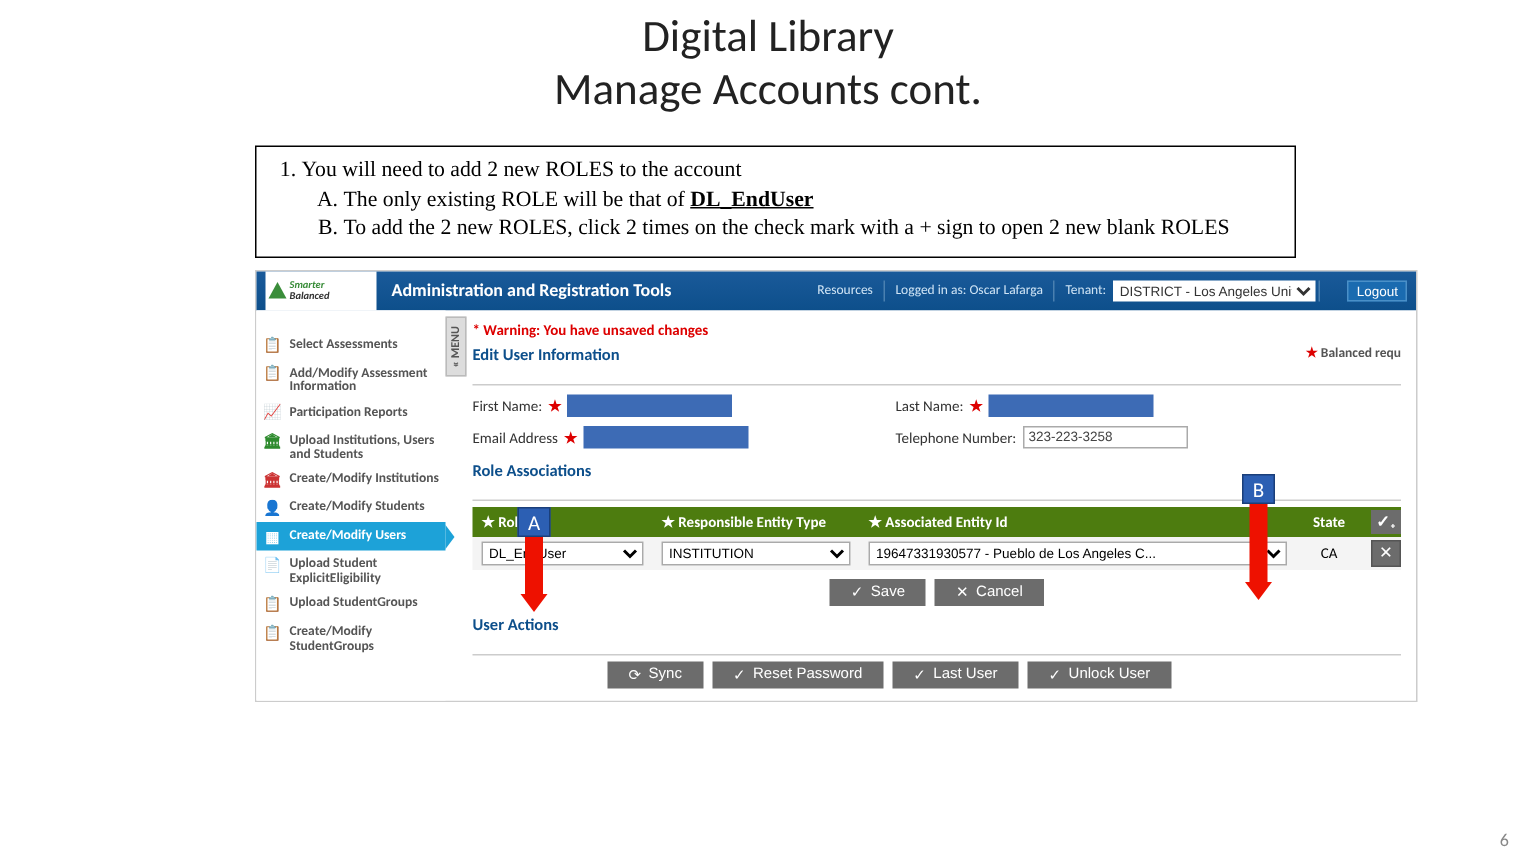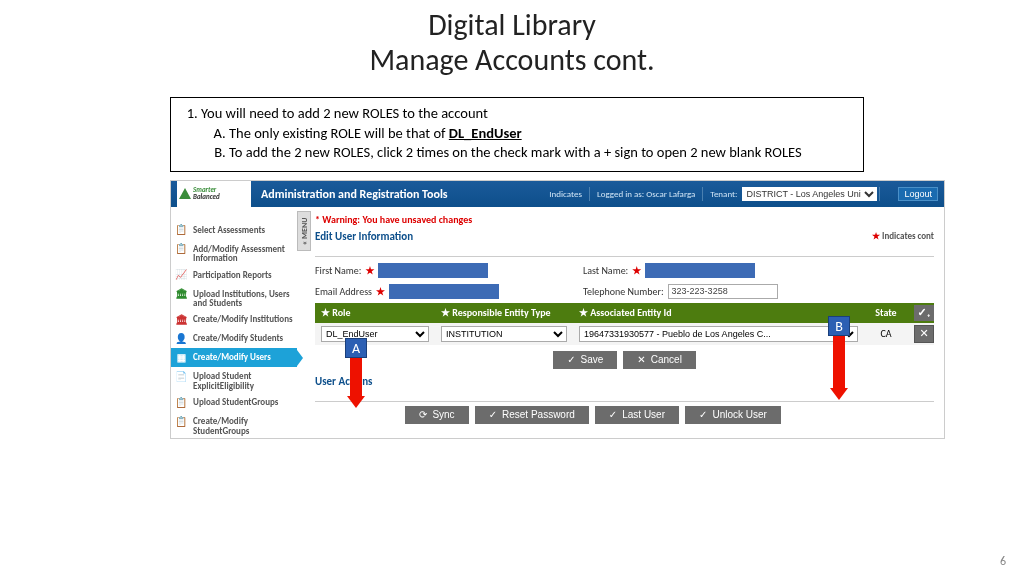--- a/index.html
+++ b/index.html
@@ -1,19 +1,19 @@
 <!DOCTYPE html>
 <html><head>
 <meta charset="utf-8">
 <style>
   * { box-sizing: border-box; margin: 0; padding: 0; }
   body { font-family: Calibri, Arial, sans-serif; background: #fff; width:1024px; height:576px; position:relative; color:#000; }
   .slide-title { text-align:center; font-size:30px; font-weight:500; color:#222; line-height:1.15; padding-top:8px;}
   .instructions { border:1px solid #000; margin:20px 160px 8px 170px; padding:6px 10px 8px 10px; font-size:14.5px; line-height:1.35;}
-  .instructions ol { padding-left:20px;}
+  .instructions ol { padding-left:20px;font-family:Liberation Serif, serif;}
   .instructions ol ol { list-style-type: upper-alpha; padding-left:28px; }
   .underb { text-decoration: underline; font-weight:bold;}
   .app { width:775px; margin-left:170px; border:1px solid #ccc; position:relative;}
   .header { background:#0d4f8b; background:linear-gradient(#1a5a9a,#0d4f8b); color:#fff; display:flex; align-items:center; height:26px; font-size:10px; padding:0 6px;}
   .logo-block { background:#fff; width:74px; height:26px; display:flex; align-items:center; gap:2px; padding:2px;}
   .logo-tri{width:0;height:0;border-left:6px solid transparent;border-right:6px solid transparent;border-bottom:11px solid #3a8d3a;}
   .logo-txt{font-size:7px;line-height:0.9;color:#333;font-weight:bold;font-style:italic;}
   .logo-txt b{color:#3a8d3a;}
   .header-title { font-weight:bold; font-size:12px; padding-left:10px; flex:0 0 auto;}
   .header-spacer{flex:1;}
@@ -28,21 +28,21 @@
   .side-item.active::after{content:"";position:absolute;right:-6px;top:50%;transform:translateY(-50%);border-left:6px solid #1da2d8;border-top:8px solid transparent;border-bottom:8px solid transparent;}
   .side-icon{width:13px;height:13px;display:flex;align-items:center;justify-content:center;font-size:10px;flex-shrink:0;}
   .ic-green{color:#2e8b2e;} .ic-blue{color:#2a6ab0;} .ic-red{color:#c33;} .ic-gray{color:#888;}
   .side-text{padding-top:1px;}
   .menu-tab{position:absolute;left:126px;top:30px;background:#ddd;width:14px;height:40px;writing-mode:vertical-rl;font-size:8px;font-weight:bold;color:#555;display:flex;align-items:center;justify-content:center;transform:rotate(180deg);border:1px solid #bbb;}
   .main{flex:1;padding:6px 10px 8px 18px;font-size:10px;}
   .warn{color:#d00;font-weight:bold;font-size:10px;}
   .sect-title{color:#0d4f8b;font-weight:bold;font-size:11px;margin-top:4px;border-bottom:1px solid #ccc;padding-bottom:13px;}
   .req-note{float:right;font-size:9px;color:#555;}
   .star{color:#d00;font-weight:bold;}
-  .form-row{display:flex;gap:8px;margin-top:6px;align-items:center;}
+  .form-row{display:flex;gap:22px;margin-top:6px;align-items:center;}
   .form-col{display:flex;align-items:center;gap:4px;font-size:10px;color:#333;}
   .fld{background:#3d6bb5;height:15px;border:none;width:110px;}
   .fld-ph{background:#fff;border:1px solid #aaa;height:15px;width:110px;font-size:9px;padding:0 3px;color:#444;}
   .role-table{margin-top:4px;width:100%;}
   .role-head{background:#4d7c0f;color:#fff;display:flex;font-size:10px;font-weight:bold;height:20px;align-items:center;}
   .role-head .cell{padding:0 6px;}
   .c-role{width:120px;} .c-ret{width:138px;} .c-entity{flex:1;} .c-state{width:44px;text-align:center;} .c-act{width:26px;text-align:center;}
   .role-row{display:flex;align-items:center;height:22px;background:#f4f4f4;}
   .role-row .cell{padding:0 6px;font-size:10px;}
   .sel{background:#fff;border:1px solid #aaa;font-size:9px;height:16px;width:100%;}
@@ -83,21 +83,21 @@
 </div>
 
 <div class="app">
   <div class="header">
     <div class="logo-block">
       <div class="logo-tri"></div>
       <div class="logo-txt"><b>Smarter</b><br><span>Balanced</span></div>
     </div>
     <div class="header-title">Administration and Registration Tools</div>
     <div class="header-spacer"></div>
-    <span class="hlink">Indicates</span>
+    <span class="hlink">Resources</span>
     <span class="hsep"></span>
     <span class="hlink">Logged in as: Oscar Lafarga</span>
     <span class="hsep"></span>
     <span class="hlink">Tenant:</span>
     <select class="tenant-sel"><option>DISTRICT - Los Angeles Unified</option></select>
     <span class="hsep"></span>
     <button class="logout">Logout</button>
   </div>
 
   <div class="menu-tab">« MENU</div>
@@ -143,21 +143,21 @@
         <div class="side-item">
           <span class="side-icon ic-red">📋</span>
           <span class="side-text">Create/Modify StudentGroups</span>
         </div>
       </div>
 
     <div class="main">
       <div class="warn">* Warning: You have unsaved changes</div>
       <div class="sect-title">
         <span>Edit User Information</span>
-        <span class="req-note"><span class="star">★</span><span> Indicates cont</span></span>
+        <span class="req-note"><span class="star">★</span><span> Balanced requ</span></span>
       </div>
       <div class="form-row">
         <div class="form-col" style="width:210px;">
             <span>First Name:</span> 
             <span class="star">★</span>
             <input class="fld" style="">
           </div>
         <div class="form-col" style="width:200px;margin-left:50px;">
             <span>Last Name:</span> 
             <span class="star">★</span>
@@ -169,20 +169,21 @@
             <span>Email Address</span> 
             <span class="star">★</span>
             <input class="fld" style="">
           </div>
         <div class="form-col" style="width:260px;margin-left:50px;">
             <span>Telephone Number:</span>
             <input class="fld-ph" value="323-223-3258" style="">
           </div>
       </div>
 
+      <div class="sect-title" style="margin-top:8px;">Role Associations</div>
       <div class="role-table">
         <div class="role-head">
           <div class="cell c-role"><span class="star" style="color:#fff;">★</span> <span>Role</span></div>
           <div class="cell c-ret"><span class="star" style="color:#fff;">★</span> <span>Responsible Entity Type</span></div>
           <div class="cell c-entity"><span class="star" style="color:#fff;">★</span> <span>Associated Entity Id</span></div>
           <div class="cell c-state">State</div>
           <div class="cell c-act">
               <div class="add-btn">
                 <span>✓₊</span>
               </div>

